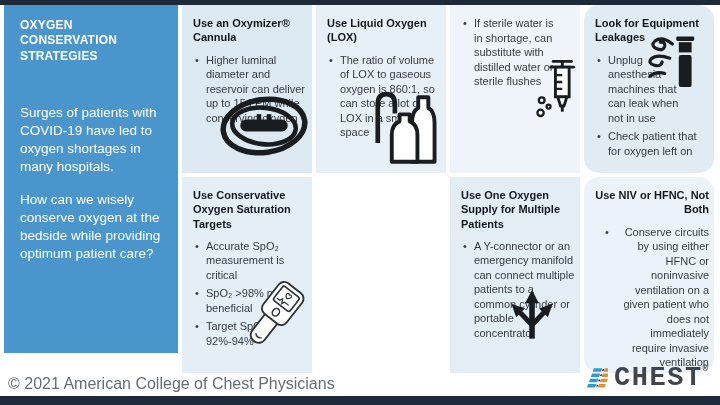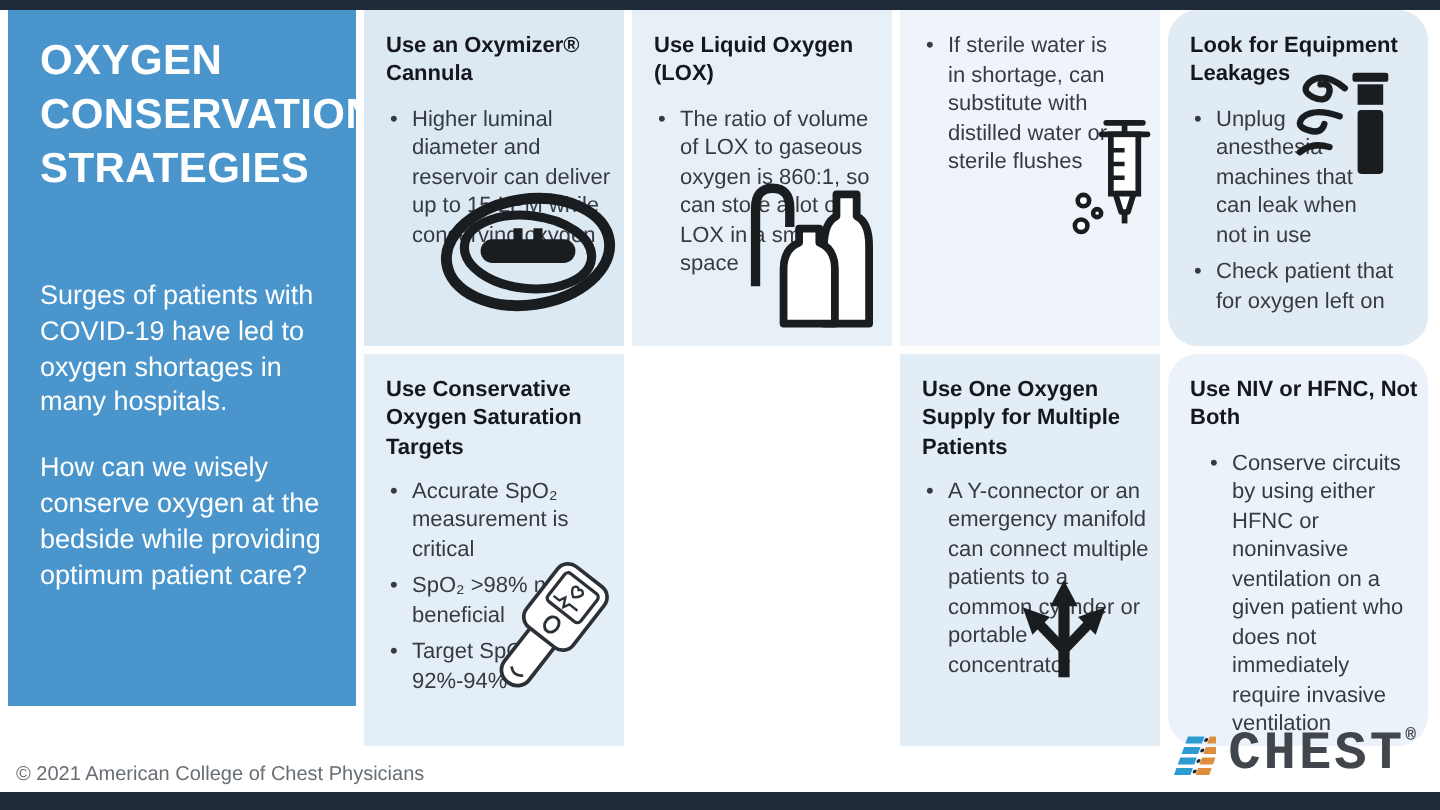--- a/index.html
+++ b/index.html
@@ -9,50 +9,50 @@
   }
   .topbar{position:absolute;top:0;left:0;right:0;height:5px;background:#1e2a38;}
   .bottombar{position:absolute;bottom:0;left:0;right:0;height:9px;background:#1e2a38;}
 
   
   .sidebar{
     position:absolute;left:4px;top:5px;width:174px;height:348px;background:#4a96cc;
     color:#fff;box-sizing:border-box;padding:13px 12px 0 16px;
   }
   .sidebar h1{
-    font-size:21px;line-height:1.28;margin:0 0 40px 0;font-weight:bold;
+    font-size:12px;line-height:1.28;margin:0 0 40px 0;font-weight:bold;
     white-space:pre-line;letter-spacing:.2px;
   }
   .sidebar p{font-size:13.5px;line-height:1.33;margin:0 0 15px 0;}
 
   
   .card{position:absolute;width:130px;box-sizing:border-box;padding:11px 5px 6px 11px;}
   .row1{top:5px;height:168px;}
   .row2{top:177px;height:196px;}
   .col1{left:182px;} .col2{left:316px;} .col3{left:450px;} .col4{left:584px;border-radius:15px;}
   .c1{background:#dce8f2;} .c2{background:#e8f0f7;} .c3{background:#eef4fa;} .c4{background:#e0ebf4;}
-  .c5{background:#e4eef7;} .c6{background:#dbe8f2;} .c7{background:#e3edf6;} .c8{background:#ecf2f9;}
+  .c5{background:#e4eef7;} .c6{background:#dbe8f2;} .c7{background:#e3edf6;} .c8{background:#ecf2f9;text-align:right;}
   .card h3{font-size:11px;color:#14181c;margin:0 0 8px 0;line-height:1.3;font-weight:bold;}
   .card ul{margin:0;padding:0;list-style:none;font-size:11px;color:#363b41;line-height:1.32;}
   .card li{position:relative;padding-left:13px;margin:0 0 4px 0;}
   .card li::before{content:"•";position:absolute;left:2px;top:0;color:#363b41;}
   .c3 li{width:80px;}
   .c4 li.narrow{width:78px;}
   .c8 ul{padding-left:8px;}
 
   .icon{position:absolute;}
   .c1 .icon{left:36px;top:90px;width:92px;height:62px;}
   .c2 .icon{left:54px;top:80px;width:70px;height:82px;}
   .c3 .icon{left:86px;top:40px;width:40px;height:90px;}
   .c4 .icon{left:50px;top:26px;width:64px;height:62px;}
   .c5 .icon{left:56px;top:100px;width:76px;height:74px;}
   .c7 .icon{left:54px;top:110px;width:56px;height:56px;}
 
   
-  .copyright{position:absolute;left:8px;bottom:12px;font-size:10px;color:#666d73;}
+  .copyright{position:absolute;left:8px;bottom:12px;font-size:16px;color:#666d73;}
   .brand{position:absolute;right:12px;bottom:12px;display:flex;align-items:center;gap:6px;}
   .brand-word{
     font-family:Liberation Mono, monospace;font-size:27px;font-weight:600;
     color:#41464c;letter-spacing:1.5px;line-height:1;text-align:right;
   }
   .brand-word sup{font-size:9px;letter-spacing:0;vertical-align:14px;}
 </style>
 </head>
 <body>
 

